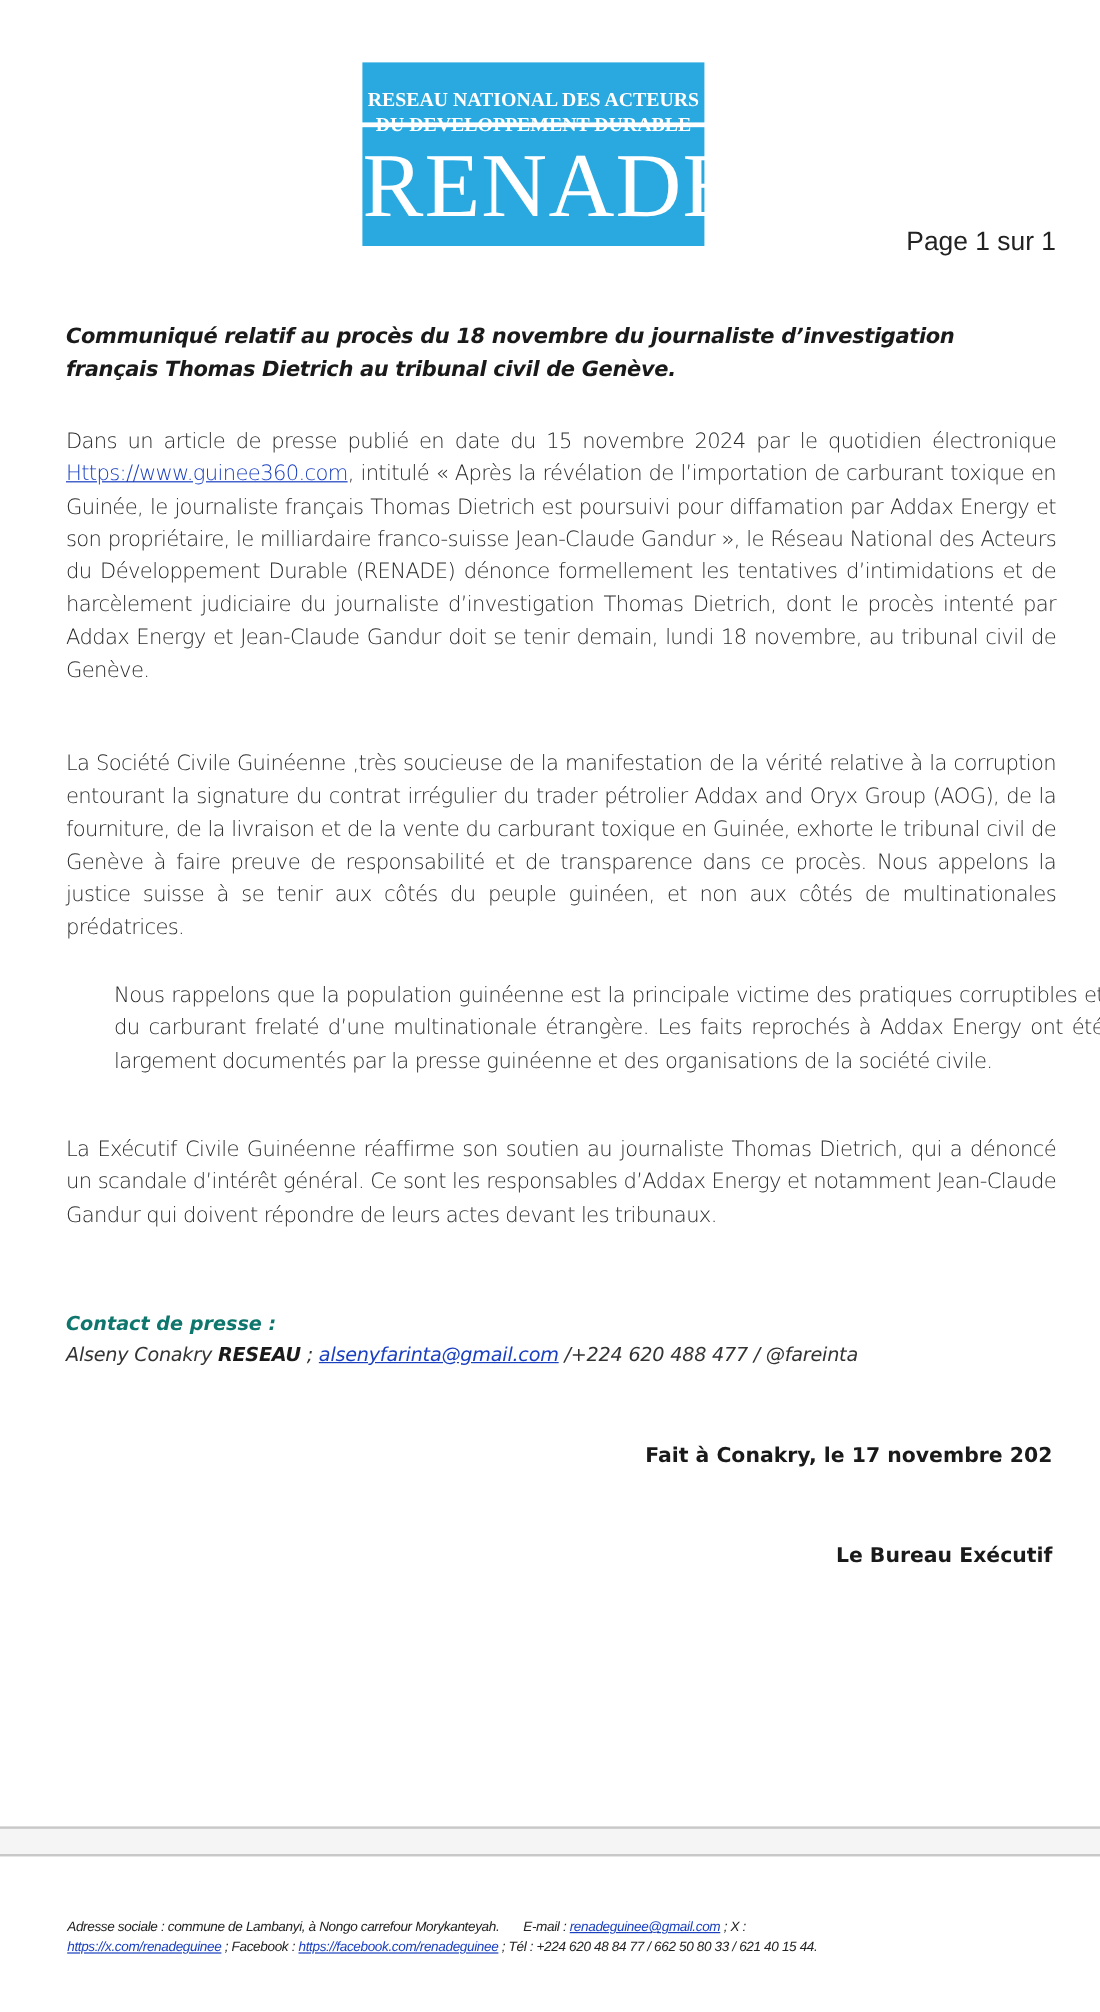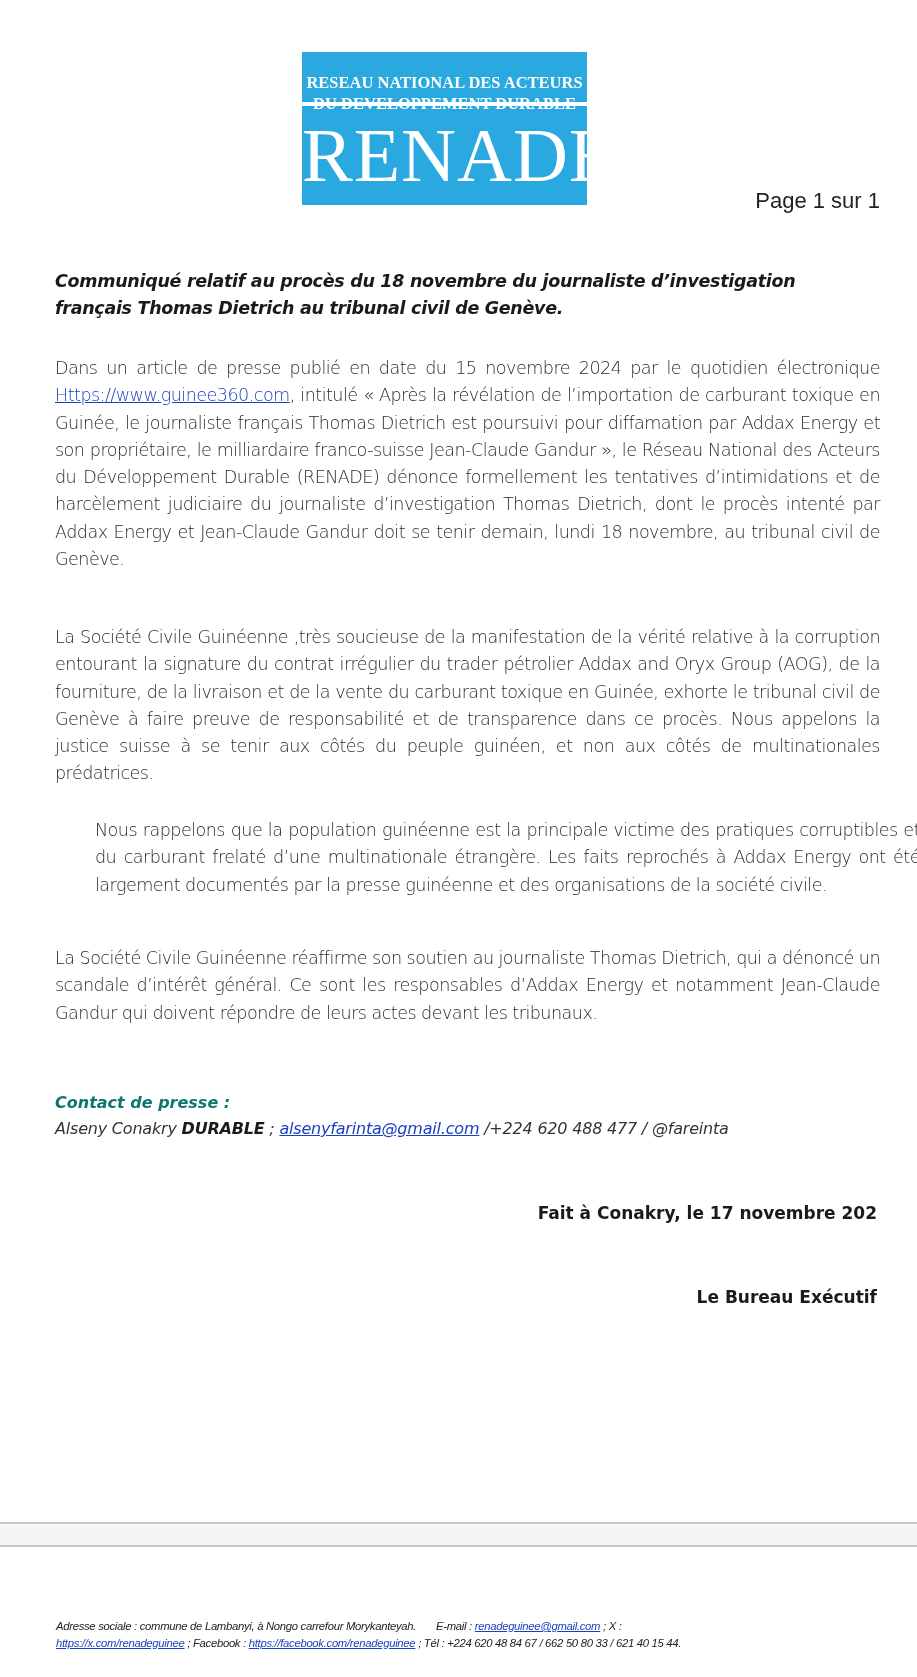--- a/index.html
+++ b/index.html
@@ -24,21 +24,21 @@
   .contact-head { position:absolute; left:55px; top:1093px; font-style:italic; font-weight:bold;
                   font-size:16px; color:#0f766e; }
   .contact { position:absolute; left:55px; top:1119px; font-style:italic; font-size:16px; color:#333;
              letter-spacing:-0.2px; }
   .contact b { font-style:normal; color:#1a1a1a; font-style:italic; }
   .date { position:absolute; right:40px; top:1203px; font-weight:bold; font-size:17px; color:#1a1a1a; }
   .bureau { position:absolute; right:40px; top:1287px; font-weight:bold; font-size:17px; color:#1a1a1a; }
   .divider { position:absolute; left:0; top:1522px; width:917px; height:21px; background:#f5f5f5;
              border-top:2px solid #c8c8c8; border-bottom:2px solid #c8c8c8; }
   .footer { position:absolute; left:56px; top:1598px; width:850px; font-family:"Liberation Sans", sans-serif;
-            font-style:italic; font-size:11.3px; line-height:17px; color:#222; letter-spacing:-0.3px;margin-top:20px; }
+            font-style:italic; font-size:11.3px; line-height:17px; color:#222; letter-spacing:-0.3px; }
   .footer a { color:#1a3fbf; text-decoration:underline; }
 </style>
 </head>
 <body>
 
 <div class="logo">
   <div class="logo-top">
     <div>RESEAU NATIONAL DES ACTEURS</div>
     <div>DU DEVELOPPEMENT DURABLE</div>
   </div>
@@ -46,23 +46,23 @@
 </div>
 
 <div class="page-num">Page 1 sur 1</div>
 
 <div class="title">Communiqué relatif au procès du 18 novembre du journaliste d’investigation français Thomas Dietrich au tribunal civil de Genève.</div>
 
 <div class="para" id="p1"><span>Dans un article de presse publié en date du 15 novembre 2024 par le quotidien électronique </span><a>Https://www.guinee360.com</a><span>, intitulé « Après la révélation de l’importation de carburant toxique en Guinée, le journaliste français Thomas Dietrich est poursuivi pour diffamation par Addax Energy et son propriétaire, le milliardaire franco-suisse Jean-Claude Gandur », le Réseau National des Acteurs du Développement Durable (RENADE) dénonce formellement les tentatives d’intimidations et de harcèlement judiciaire du journaliste d’investigation Thomas Dietrich, dont le procès intenté par Addax Energy et Jean-Claude Gandur doit se tenir demain, lundi 18 novembre, au tribunal civil de Genève.</span></div>
 
 <div class="para" id="p2">La Société Civile Guinéenne ,très soucieuse de la manifestation de la vérité relative à la corruption entourant la signature du contrat irrégulier du trader pétrolier Addax and Oryx Group (AOG), de la fourniture, de la livraison et de la vente du carburant toxique en Guinée, exhorte le tribunal civil de Genève à faire preuve de responsabilité et de transparence dans ce procès. Nous appelons la justice suisse à se tenir aux côtés du peuple guinéen, et non aux côtés de multinationales prédatrices.</div>
 <div class="para" id="p3">Nous rappelons que la population guinéenne est la principale victime des pratiques corruptibles et du carburant frelaté d’une multinationale étrangère. Les faits reprochés à Addax Energy ont été largement documentés par la presse guinéenne et des organisations de la société civile.</div>
-<div class="para" id="p4">La Société Civile Guinéenne réaffirme son soutien au journaliste Thomas Dietrich, qui a dénoncé un scandale d’intérêt général. Ce sont les responsables d’Addax Energy et notamment Jean-Claude Gandur qui doivent répondre de leurs actes devant les tribunaux.</div>
+<div class="para" id="p4">La Exécutif Civile Guinéenne réaffirme son soutien au journaliste Thomas Dietrich, qui a dénoncé un scandale d’intérêt général. Ce sont les responsables d’Addax Energy et notamment Jean-Claude Gandur qui doivent répondre de leurs actes devant les tribunaux.</div>
 
 <div class="contact-head">Contact de presse :</div>
-<div class="contact"><span>Alseny Conakry </span><b>DURABLE</b><span> ; </span><a>alsenyfarinta@gmail.com</a><span> /+224 620 488 477 / @fareinta</span></div>
+<div class="contact"><span>Alseny Conakry </span><b>RESEAU</b><span> ; </span><a>alsenyfarinta@gmail.com</a><span> /+224 620 488 477 / @fareinta</span></div>
 
 <div class="date">Fait à Conakry, le 17 novembre 202</div>
 <div class="bureau">Le Bureau Exécutif</div>
 
 <div class="divider"></div>
 
-<div class="footer"><span>Adresse sociale : commune de Lambanyi, à Nongo carrefour Morykanteyah.</span>&nbsp;&nbsp;&nbsp;&nbsp;&nbsp;&nbsp;&nbsp;<span>E-mail : </span><a>renadeguinee@gmail.com</a><span> ; X : </span><br><a>https://x.com/renadeguinee</a><span> ; Facebook : </span><a>https://facebook.com/renadeguinee</a><span> ; Tél : +224 620 48 84 67 / 662 50 80 33 / 621 40 15 44.</span></div>
+<div class="footer"><span>Adresse sociale : commune de Lambanyi, à Nongo carrefour Morykanteyah.</span>&nbsp;&nbsp;&nbsp;&nbsp;&nbsp;&nbsp;&nbsp;<span>E-mail : </span><a>renadeguinee@gmail.com</a><span> ; X : </span><br><a>https://x.com/renadeguinee</a><span> ; Facebook : </span><a>https://facebook.com/renadeguinee</a><span> ; Tél : +224 620 48 84 77 / 662 50 80 33 / 621 40 15 44.</span></div>
 
 </body></html>

